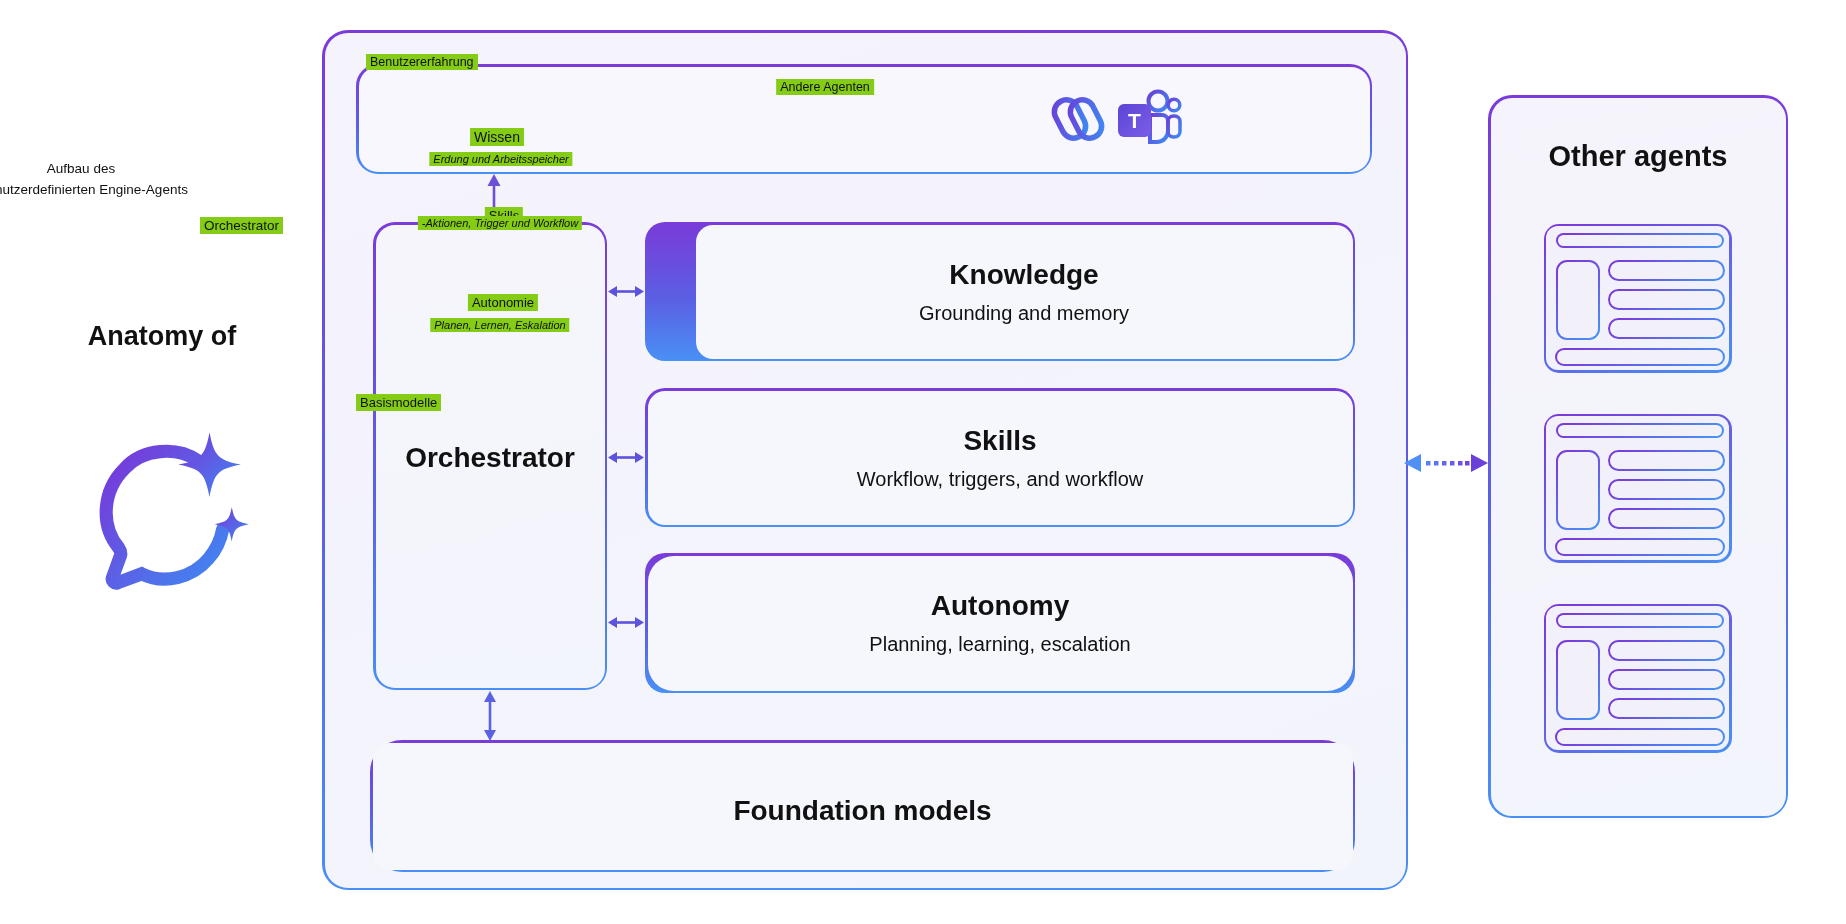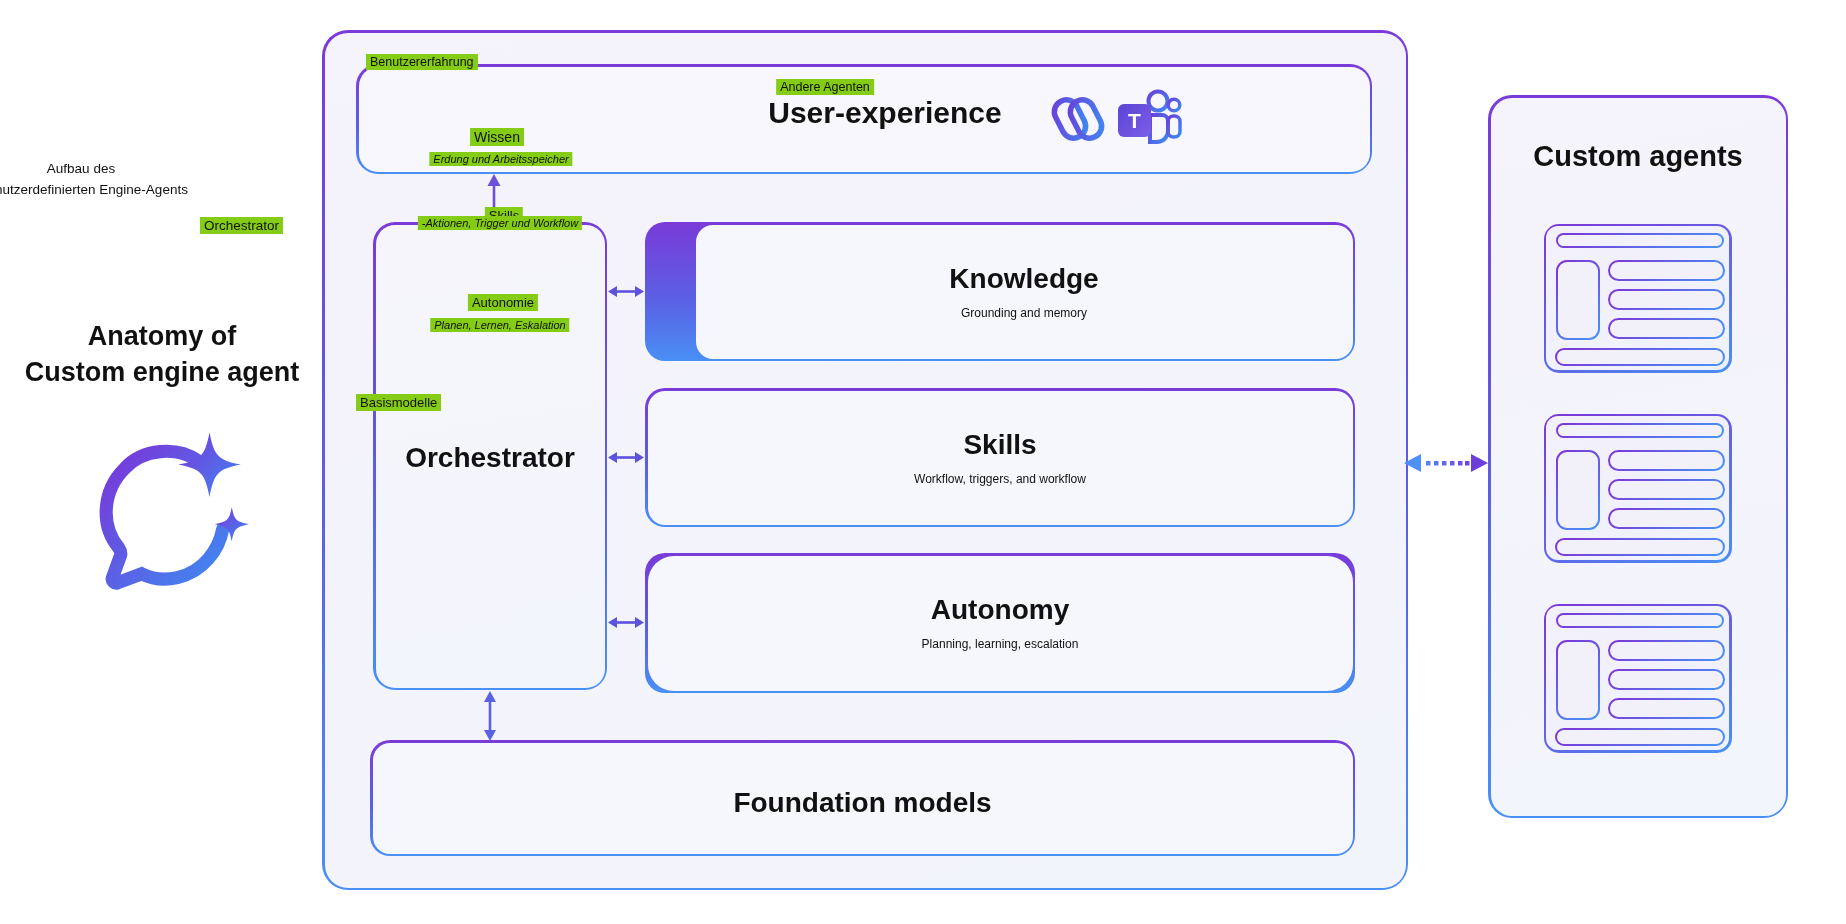--- a/index.html
+++ b/index.html
@@ -4,21 +4,21 @@
 <style>
   html,body{margin:0;padding:0;}
   body{width:1846px;height:924px;overflow:hidden;background:#ffffff;
        font-family:"Liberation Sans",sans-serif;color:#111;position:relative;}
   .stage{position:absolute;left:0;top:0;width:1846px;height:924px;}
   .gwrap{position:absolute;background:linear-gradient(180deg,#7A3BD9 0%,#5B5FE3 55%,#4990F5 100%);}
   .gwrap.diag{background:linear-gradient(150deg,#7A3BD9 5%,#4990F5 100%);}
   .ginner{position:absolute;inset:2.5px;background:#F6F7FD;}
   .center{display:flex;flex-direction:column;align-items:center;justify-content:center;gap:14px;}
   .boxtitle{font-size:28px;font-weight:bold;line-height:1;}
-  .boxsub{font-size:12px;line-height:1;}
+  .boxsub{font-size:20px;line-height:1;}
   .de{position:absolute;background:#84cc16;padding:1px 4px;font-size:12.5px;white-space:nowrap;z-index:30;}
   .de.small{font-size:11px;font-style:italic;}
   .cc{transform:translateX(-50%);}
   .bar{position:absolute;background:linear-gradient(140deg,#7A3BD9 8%,#4990F5 95%);border-radius:11px;padding:2px;box-sizing:border-box;}
   .bar i{display:block;width:100%;height:100%;background:#F2F1FA;border-radius:9px;}
   .cardbg{background:linear-gradient(150deg,#F3F0FA,#EFF2FC);}
   svg{position:absolute;overflow:visible;}
 </style>
 </head>
 <body>
@@ -26,21 +26,20 @@
 <div class="stage">
 
   <div style="position:absolute;left:-20px;top:158px;width:202px;text-align:center;font-size:13.5px;line-height:21px;">
     <div>Aufbau des</div>
     <div style="white-space:nowrap;">benutzerdefinierten Engine-Agents</div>
   </div>
   <div class="de" style="left:200px;top:217px;font-size:13.5px;">Orchestrator</div>
 
   <div style="position:absolute;left:12px;top:318px;width:300px;text-align:center;font-size:27px;font-weight:bold;line-height:36px;">
     <div>Anatomy of</div>
-    <div>Custom engine agent</div>
   </div>
 
   <svg style="left:78px;top:420px;" width="172" height="172" viewBox="0 0 170 170">
     <defs>
       <linearGradient id="cg" x1="0" y1="0" x2="1" y2="1">
         <stop offset="0" stop-color="#7A35D8"></stop>
           <stop offset="1" stop-color="#3E8AF2"></stop>
       </linearGradient>
     </defs>
     <path d="M118 40 C 98 26, 64 28, 46 48 C 24 70, 22 104, 40 126 C 42 129, 43 131, 42 134 L 34 156 C 33 159, 36 162, 39 161 L 63 152 C 85 163, 113 156, 129 137 C 136 129, 141 119, 143 108" fill="none" stroke="url(#cg)" stroke-width="13" stroke-linecap="round"></path>
@@ -48,21 +47,20 @@
     <path d="M152 86 C154.4 98.6 156.4 100.6 169 103 C156.4 105.4 154.4 107.4 152 120 C149.6 107.4 147.6 105.4 135 103 C147.6 100.6 149.6 98.6 152 86 Z" fill="url(#cg)"></path>
   </svg>
 
   <div class="gwrap" style="left:322px;top:30px;width:1086px;height:860px;border-radius:26px;">
     <div class="ginner" style="border-radius:23px;background:linear-gradient(160deg,#F5F3FB,#F2F4FC);"></div>
   </div>
 
   <div class="gwrap" style="left:356px;top:64px;width:1016px;height:110px;border-radius:22px;">
     <div class="ginner" style="border-radius:19px;background:#F7F7FD;"></div>
   </div>
-  <div style="position:absolute;left:645px;top:96px;width:480px;text-align:center;font-size:30px;font-weight:bold;">User-experience</div>
 
   <svg style="left:1048px;top:92px;" width="60" height="54" viewBox="0 0 60 54">
     <defs>
       <linearGradient id="cpg" x1="0" y1="0" x2="1" y2="1">
         <stop offset="0" stop-color="#6B3FD9"></stop>
           <stop offset="1" stop-color="#3E8AF2"></stop>
       </linearGradient>
     </defs>
     <g fill="none" stroke="url(#cpg)" stroke-width="5.5">
       <rect x="10" y="7" width="24" height="40" rx="12" transform="rotate(-27 22 27)"></rect>
@@ -108,21 +106,21 @@
     </div>
   </div>
 
   <div class="gwrap" style="left:645px;top:553px;width:710px;height:140px;border-radius:20px;">
     <div class="ginner center" style="border-radius:26px;">
       <div class="boxtitle">Autonomy</div>
       <div class="boxsub">Planning, learning, escalation</div>
     </div>
   </div>
 
-  <div class="gwrap" style="left:370px;top:740px;width:985px;height:116px;border-radius:20px;">
+  <div class="gwrap" style="left:370px;top:740px;width:985px;height:132px;border-radius:32px;">
     <div class="ginner center" style="border-radius:17px;padding-top:10px;">
       <div class="boxtitle">Foundation models</div>
     </div>
   </div>
 
   <svg style="left:484px;top:173px;z-index:20;" width="20" height="50" viewBox="0 0 20 50">
     <line x1="10" y1="48" x2="10" y2="9" stroke="#6C50D8" stroke-width="2.6"></line>
     <polygon points="10,1 3.5,13 16.5,13" fill="#6C50D8"></polygon>
   </svg>
 
@@ -166,21 +164,21 @@
   <div class="de cc" style="left:497px;top:128px;font-size:14px;">Wissen</div>
   <div class="de cc small" style="left:501px;top:152px;">Erdung und Arbeitsspeicher</div>
   <div class="de cc" style="left:504px;top:207px;font-size:13px;">Skills</div>
   <div class="de cc small" style="left:500px;top:216px;">-Aktionen, Trigger und Workflow</div>
   <div class="de cc" style="left:503px;top:294px;font-size:13px;">Autonomie</div>
   <div class="de cc small" style="left:500px;top:318px;">Planen, Lernen, Eskalation</div>
   <div class="de" style="left:356px;top:394px;font-size:13px;">Basismodelle</div>
 
   <div class="gwrap" style="left:1488px;top:95px;width:300px;height:723px;border-radius:24px;">
     <div class="ginner" style="border-radius:21px;background:linear-gradient(170deg,#F5F3FB,#F3F5FC);">
-      <div style="position:absolute;left:0;top:42px;width:100%;text-align:center;font-size:29px;font-weight:bold;">Custom agents</div>
+      <div style="position:absolute;left:0;top:42px;width:100%;text-align:center;font-size:29px;font-weight:bold;">Other agents</div>
       <div style="position:absolute;inset:0;">
           <div class="gwrap diag" style="left: 53px; top: 126px; width: 188px; height: 149px; border-radius: 15px;">
             <div class="ginner cardbg" style="border-radius: 12px;">
               <div class="bar" style="left: 10px; top: 7px; width: 168px; height: 15px;">
                 <i></i>
               </div>
               <div class="bar" style="left: 10px; top: 34px; width: 44px; height: 80px;">
                 <i></i>
               </div>
               <div class="bar" style="left: 62px; top: 34px; width: 117px; height: 21px;">

